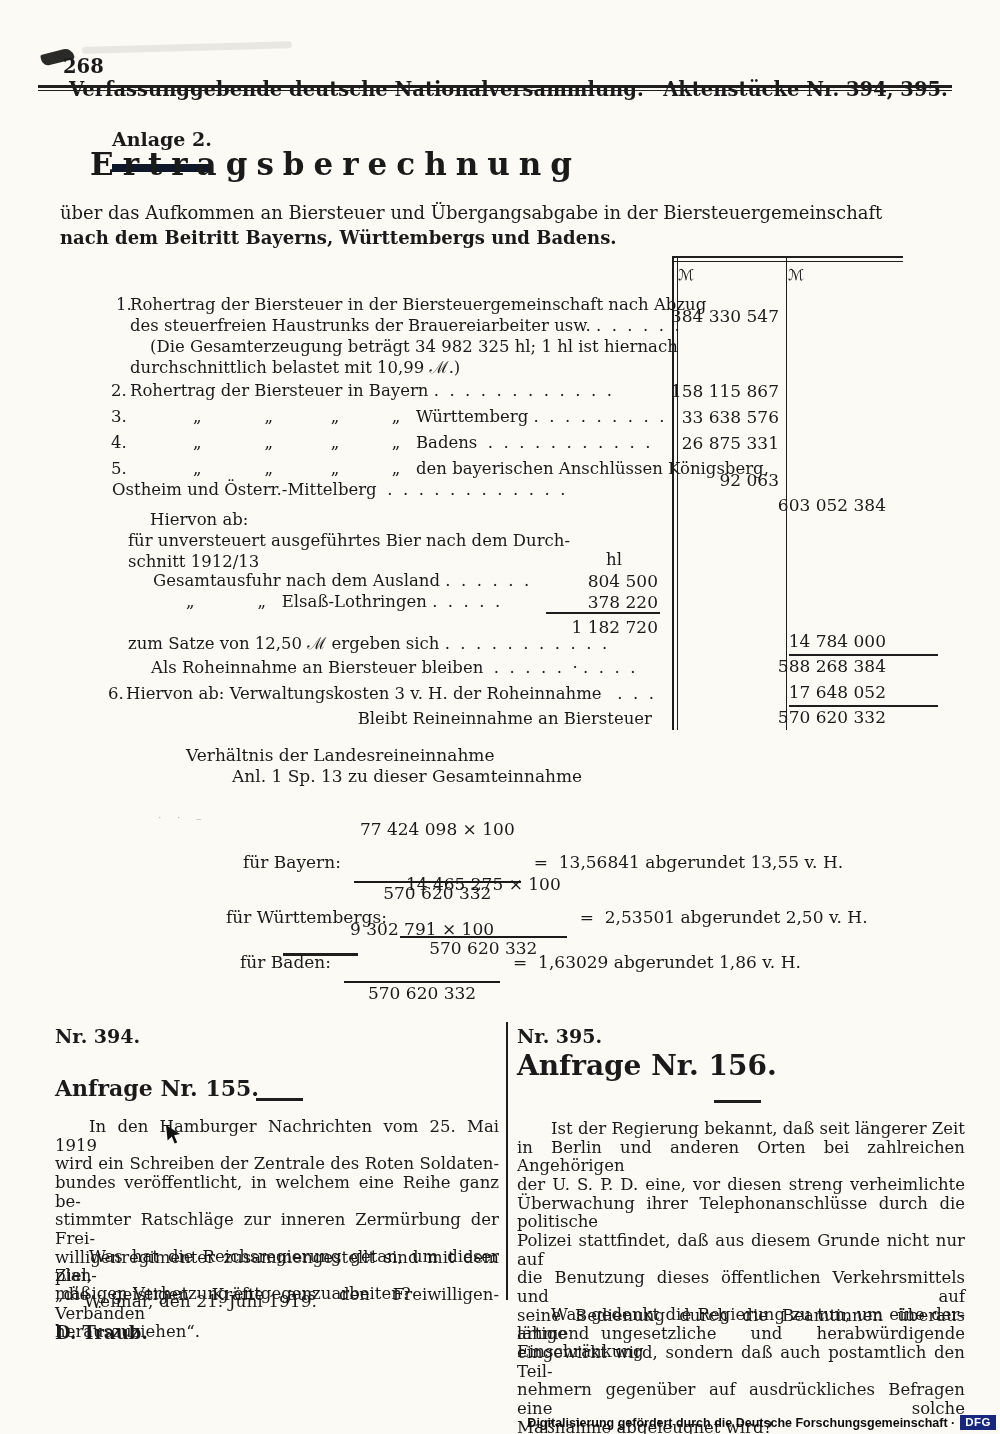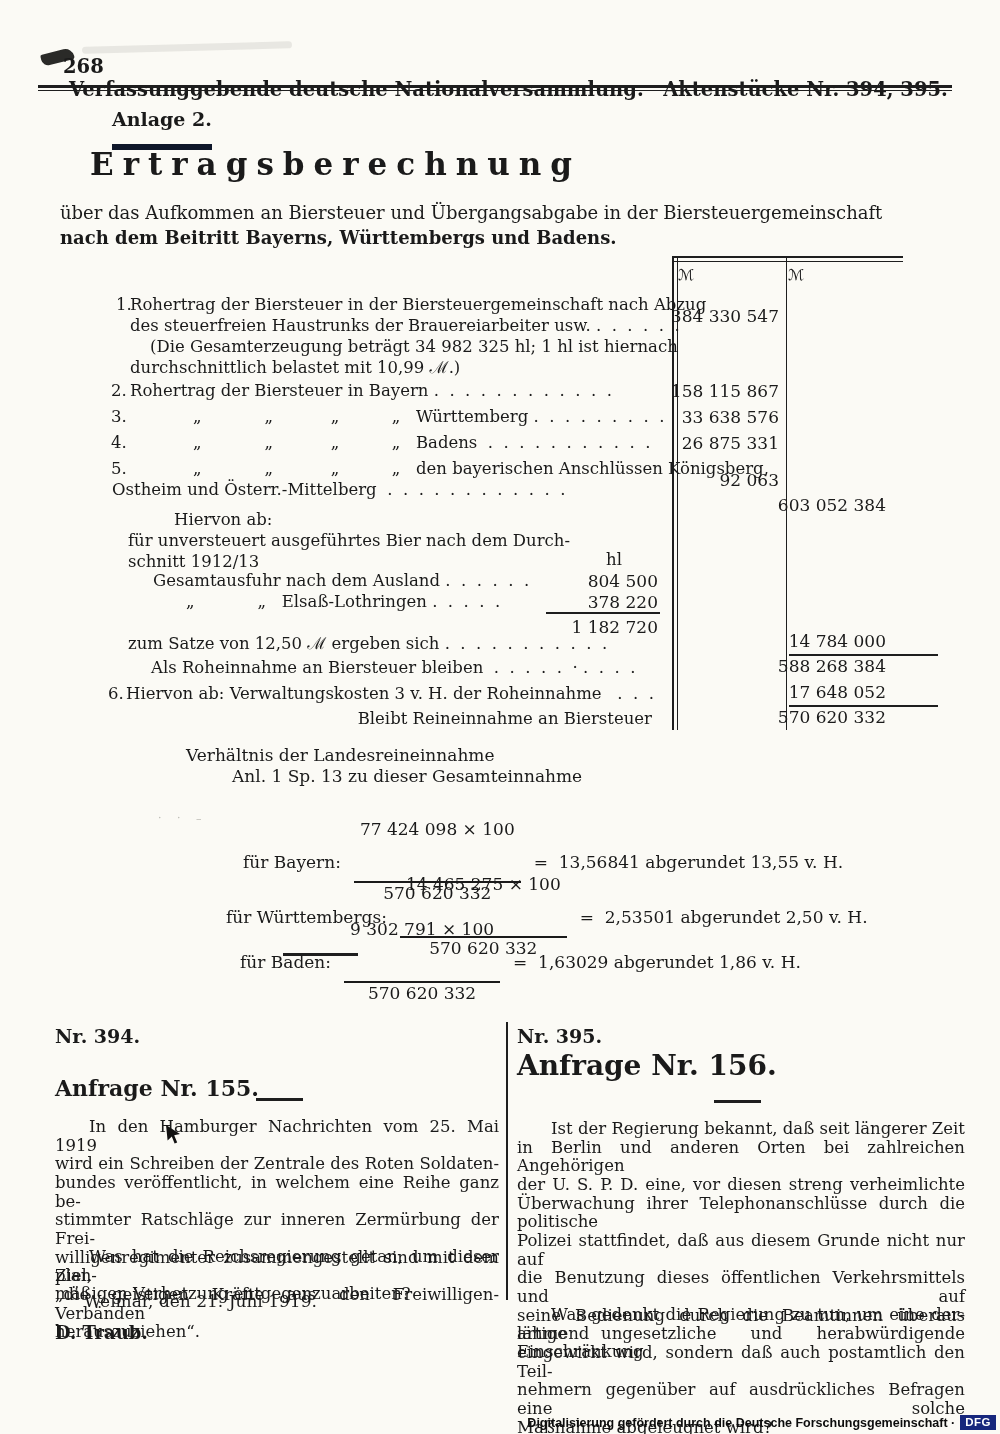--- a/index.html
+++ b/index.html
@@ -16,21 +16,21 @@
   .mk{font-family:"DejaVu Sans","DejaVu Serif",serif;font-style:italic;font-size:15px;}
   .fracrow{position:absolute;display:flex;align-items:center;gap:13px;font-size:17px;white-space:pre;}
   .frac{display:inline-block;text-align:center;line-height:1.15;}
   .frac .fn{display:block;padding:0 6px 2px;}
   .frac .fd{display:block;border-top:2px solid #1a1a1a;padding-top:1px;}
   .para{position:absolute;font-size:16.5px;line-height:18.65px;}
   .para .pl{text-align:justify;text-align-last:justify;white-space:normal;}
   .para .pl:first-child{text-indent:34px;}
   .para .pl:last-child{text-align-last:left;}
   .para.cont .pl:last-child{text-align-last:justify;}
-  .underl{border-bottom:6px solid #0f172a;padding-bottom:14px;}
+  .underl{border-bottom:8px solid #0f172a;padding-bottom:14px;margin-top:20px;}
   .dfgbox{background:#17277d;color:#ffffff;font-family:"Liberation Sans",sans-serif;
           font-weight:bold;font-size:11.5px;padding:1px 5px 2px 5px;letter-spacing:.5px;}
   .footer{position:absolute;right:4px;top:1415px;display:flex;align-items:center;gap:5px;
           font-family:"Liberation Sans",sans-serif;font-weight:bold;font-size:12.5px;color:#0c0c0c;}
   .smudge{position:absolute;left:41px;top:51px;width:33px;height:12px;background:#2a2a28;
           transform:rotate(-14deg);border-radius:2px 9px 3px 7px;}
   .smear{position:absolute;left:82px;top:44px;width:210px;height:7px;background:#6a6a64;
          opacity:.13;transform:rotate(-1.5deg);border-radius:4px;}
   .noise{position:absolute;color:#8a8a82;opacity:.55;font-size:11px;letter-spacing:6px;}
 </style>
@@ -82,21 +82,21 @@
   <div class="tl" style="left:130px;top:433px;">            „            „           „          „   Badens  .  .  .  .  .  .  .  .  .  .  .</div>
   <div class="amt1" style="top:433px;">26 875 331</div>
 
   <div class="tl" style="left:111px;top:459px;">5.</div>
   <div class="tl" style="left:130px;top:459px;">            „            „           „          „   den bayerischen Anschlüssen Königsberg,</div>
   <div class="tl" style="left:112px;top:480px;">Ostheim und Österr.-Mittelberg  .  .  .  .  .  .  .  .  .  .  .  .</div>
   <div class="amt1" style="top:470px;">92 063</div>
 
   <div class="amt2" style="top:495px;">603 052 384</div>
 
-  <div class="tl" style="left:150px;top:510px;margin-left:24px;">Hiervon ab:</div>
+  <div class="tl" style="left:150px;top:510px;">Hiervon ab:</div>
   <div class="tl" style="left:128px;top:531px;">für unversteuert ausgeführtes Bier nach dem Durch-</div>
   <div class="tl" style="left:128px;top:552px;">schnitt 1912/13</div>
   <div class="tl" style="left:606px;top:550px;">hl</div>
   <div class="tl" style="left:153px;top:571px;">Gesamtausfuhr nach dem Ausland .  .  .  .  .  .</div>
   <div class="amth" style="top:571px;">804 500</div>
   <div class="tl" style="left:186px;top:592px;">„            „   Elsaß-Lothringen .  .  .  .  .</div>
   <div class="amth" style="top:592px;">378 220</div>
   <div class="rule" style="left:546px;top:612px;width:114px;height:2px;"></div>
   <div class="amth" style="top:617px;">1 182 720</div>
 

